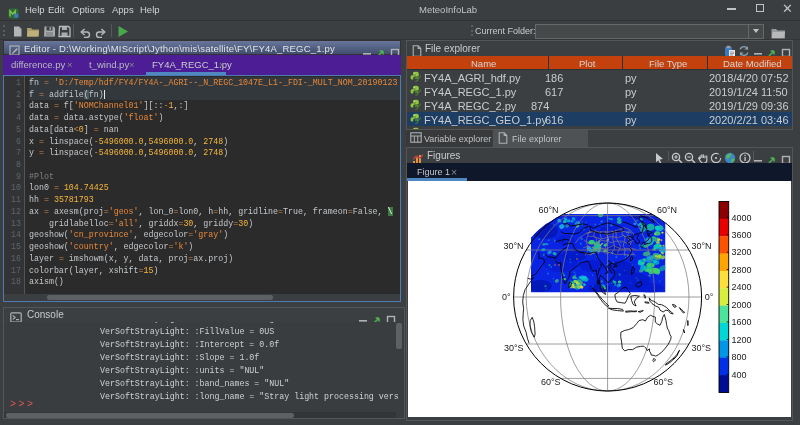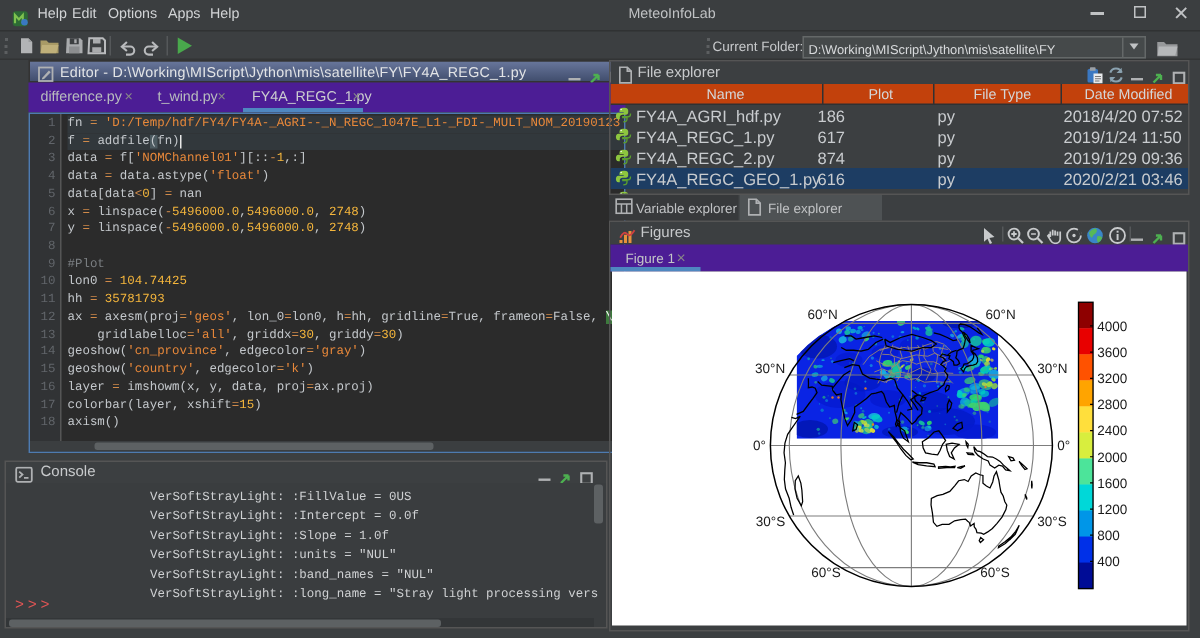--- a/index.html
+++ b/index.html
@@ -54,31 +54,30 @@
         <path d="M9 4 H4.2 a2.7 2.7 0 0 0 0 5.4 H7" fill="none" stroke="#b8babc" stroke-width="1.4"></path>
         <path d="M6.4 1 L9.8 4.1 L6.4 7" fill="none" stroke="#b8babc" stroke-width="1.4"></path>
       </svg></span>
   <span class="abs" style="left:111px;top:2px;width:1px;height:13px;background:#55585a"></span>
   <span class="abs" style="left:117px;top:2px"><svg width="12" height="13" viewBox="0 0 12 13" style="">
         <path d="M1.5 1 L11 6.5 L1.5 12 z" fill="#49a84c"></path>
       </svg></span>
   <span class="abs" style="left:471px;top:3px;width:2px;height:11px;border-left:2px dotted #5c5f61"></span>
   <span class="abs" style="left:475px;top:4px;color:#c8cacc;font-size:9px">Current Folder:</span>
   <div class="abs" style="left:535px;top:1.5px;width:229px;height:15px;background:#45494a;border:1px solid #646868">
-     <span class="abs" style="left:3px;top:3px;color:#d8dadc;font-size:8.6px">D:\Working\MIScript\Jython\mis\satellite\FY</span>
      <span class="abs" style="right:14px;top:0;width:1px;height:13px;background:#646868"></span>
      <span class="abs" style="right:4px;top:4px;width:0;height:0;border-left:3.5px solid transparent;border-right:3.5px solid transparent;border-top:4.5px solid #c0c2c4"></span>
   </div>
   <span class="abs" style="left:771px;top:3px"><svg width="15" height="12" viewBox="0 0 15 12" style="">
         <path d="M0.5 2 h4.5 l1.5 1.5 H14 v8 H0.5 z" fill="#97999b"></path>
         <path d="M1.5 5 h12.5 l-1.5 6 H0.8z" fill="#b6b8ba"></path>
       </svg></span>
 </div>
 
-<div class="abs" style="left:19px;top:40px;width:398px;height:262px">
+<div class="abs" style="left:3px;top:40px;width:398px;height:262px">
   <div class="abs" style="left:0;top:0;width:398px;height:15px;background:linear-gradient(#68769b,#414e6e);border:1px solid #333">
     <span class="abs" style="left:5px;top:1px"><svg width="11" height="11" viewBox="0 0 11 11" style="">
           <rect x="1" y="1" width="9" height="9" fill="none" stroke="#afb1b3" stroke-width="1.2"></rect>
           <path d="M3.2 7.8 L7.6 3.0 l1.2 1.2 L4.4 8.6 l-1.6 .4 z" fill="#afb1b3"></path>
         </svg></span>
     <span class="abs" style="left:20px;top:2px;color:#e2e4e6;font-size:9.5px;letter-spacing:0.2px;white-space:nowrap">Editor - D:\Working\MIScript\Jython\mis\satellite\FY\FY4A_REGC_1.py</span>
     <span style="position:absolute;right:28px;top:2.5px"><svg width="10" height="10" viewBox="0 0 10 10" style="">
           <rect x="1" y="5" width="8" height="1.6" fill="#afb1b3"></rect>
         </svg></span>
       <span style="position:absolute;right:14px;top:2.5px"><svg width="10" height="10" viewBox="0 0 10 10" style="">
@@ -221,21 +220,21 @@
         <span style="position:absolute;left:218px;top:1.5px">py</span>
         <span style="position:absolute;left:302px;top:1.5px">2019/1/24 11:50</span>
       </div>
       <div style="height:14px;position:relative;color:#c9cccf">
         <span style="position:absolute;left:3px;top:1px"><svg width="11" height="11" viewBox="0 0 11 11" style="">
             <path d="M5.5 0.8 c-1.8 0 -2.5 0.8 -2.5 1.9 v1 h2.8 v0.5 H2.2 c-1 0 -1.6 0.9 -1.6 2.2 0 1.3 0.6 2.1 1.6 2.1 h1 V7.2 c0-1 0.8-1.7 1.8-1.7 h2.3 c0.9 0 1.5-0.7 1.5-1.6 V2.7 c0-1.1-0.9-1.9-2.3-1.9z" fill="#8dc63f"></path>
             <path d="M5.5 10.2 c1.8 0 2.5-0.8 2.5-1.9 v-1 H5.2 v-0.5 h3.6 c1 0 1.6-0.9 1.6-2.2" fill="none" stroke="#5a9e2f" stroke-width="0.9"></path>
             <circle cx="4.1" cy="2" r="0.5" fill="#fff"></circle>
           </svg></span>
         <span style="position:absolute;left:17px;top:1.5px">FY4A_REGC_2.py</span>
-        <span style="position:absolute;left:138px;top:1.5px">874</span>
+        <span style="position:absolute;left:124px;top:1.5px">874</span>
         <span style="position:absolute;left:218px;top:1.5px">py</span>
         <span style="position:absolute;left:302px;top:1.5px">2019/1/29 09:36</span>
       </div>
       <div style="height:14px;background:#1d3d63;position:relative;color:#c9cccf">
         <span style="position:absolute;left:3px;top:1px"><svg width="11" height="11" viewBox="0 0 11 11" style="">
             <path d="M5.5 0.8 c-1.8 0 -2.5 0.8 -2.5 1.9 v1 h2.8 v0.5 H2.2 c-1 0 -1.6 0.9 -1.6 2.2 0 1.3 0.6 2.1 1.6 2.1 h1 V7.2 c0-1 0.8-1.7 1.8-1.7 h2.3 c0.9 0 1.5-0.7 1.5-1.6 V2.7 c0-1.1-0.9-1.9-2.3-1.9z" fill="#8dc63f"></path>
             <path d="M5.5 10.2 c1.8 0 2.5-0.8 2.5-1.9 v-1 H5.2 v-0.5 h3.6 c1 0 1.6-0.9 1.6-2.2" fill="none" stroke="#5a9e2f" stroke-width="0.9"></path>
             <circle cx="4.1" cy="2" r="0.5" fill="#fff"></circle>
           </svg></span>
         <span style="position:absolute;left:17px;top:1.5px">FY4A_REGC_GEO_1.py</span>
@@ -315,21 +314,21 @@
     <span style="position:absolute;right:29px;top:2.5px"><svg width="10" height="10" viewBox="0 0 10 10" style="">
           <rect x="1" y="5" width="8" height="1.6" fill="#afb1b3"></rect>
         </svg></span>
       <span style="position:absolute;right:15px;top:2.5px"><svg width="10" height="10" viewBox="0 0 10 10" style="">
           <path d="M2 8 L7 3 M7 3 h-3.4 M7 3 v3.4" stroke="#4db050" stroke-width="1.6" fill="none"></path>
         </svg></span>
       <span style="position:absolute;right:1px;top:2.5px"><svg width="10" height="10" viewBox="0 0 10 10" style="">
           <rect x="1.5" y="1.5" width="7" height="7" fill="none" stroke="#afb1b3" stroke-width="1.4"></rect>
         </svg></span>
   </div>
-  <div class="abs" style="left:0;top:15px;width:385px;height:18px;background:#4c1d95;color:#c4c6c8;font-size:10.5px">
+  <div class="abs" style="left:0;top:15px;width:385px;height:18px;background:#0f172a;color:#c4c6c8;font-size:10.5px">
     <span class="abs" style="left:10px;top:4px;font-size:9px">Figure 1</span>
     <span class="abs" style="left:44px;top:3px;color:#888">×</span>
     <span class="abs" style="left:0;top:15px;width:60px;height:3px;background:#4f87c0"></span>
   </div>
   <div class="abs" style="left:1px;top:33px;width:383px;height:236px;background:#fff">
     <svg width="383" height="236" viewBox="408 181 383 236" style="position:absolute;left:0;top:0">
 <g>
 <defs>
             <clipPath id="rc">
               <path d="M531 237.3 A94 94 0 0 1 563.6 214 L651.6 214 A94 94 0 0 1 665.5 223 L665.5 292.5 L531 292.5 Z"></path>

